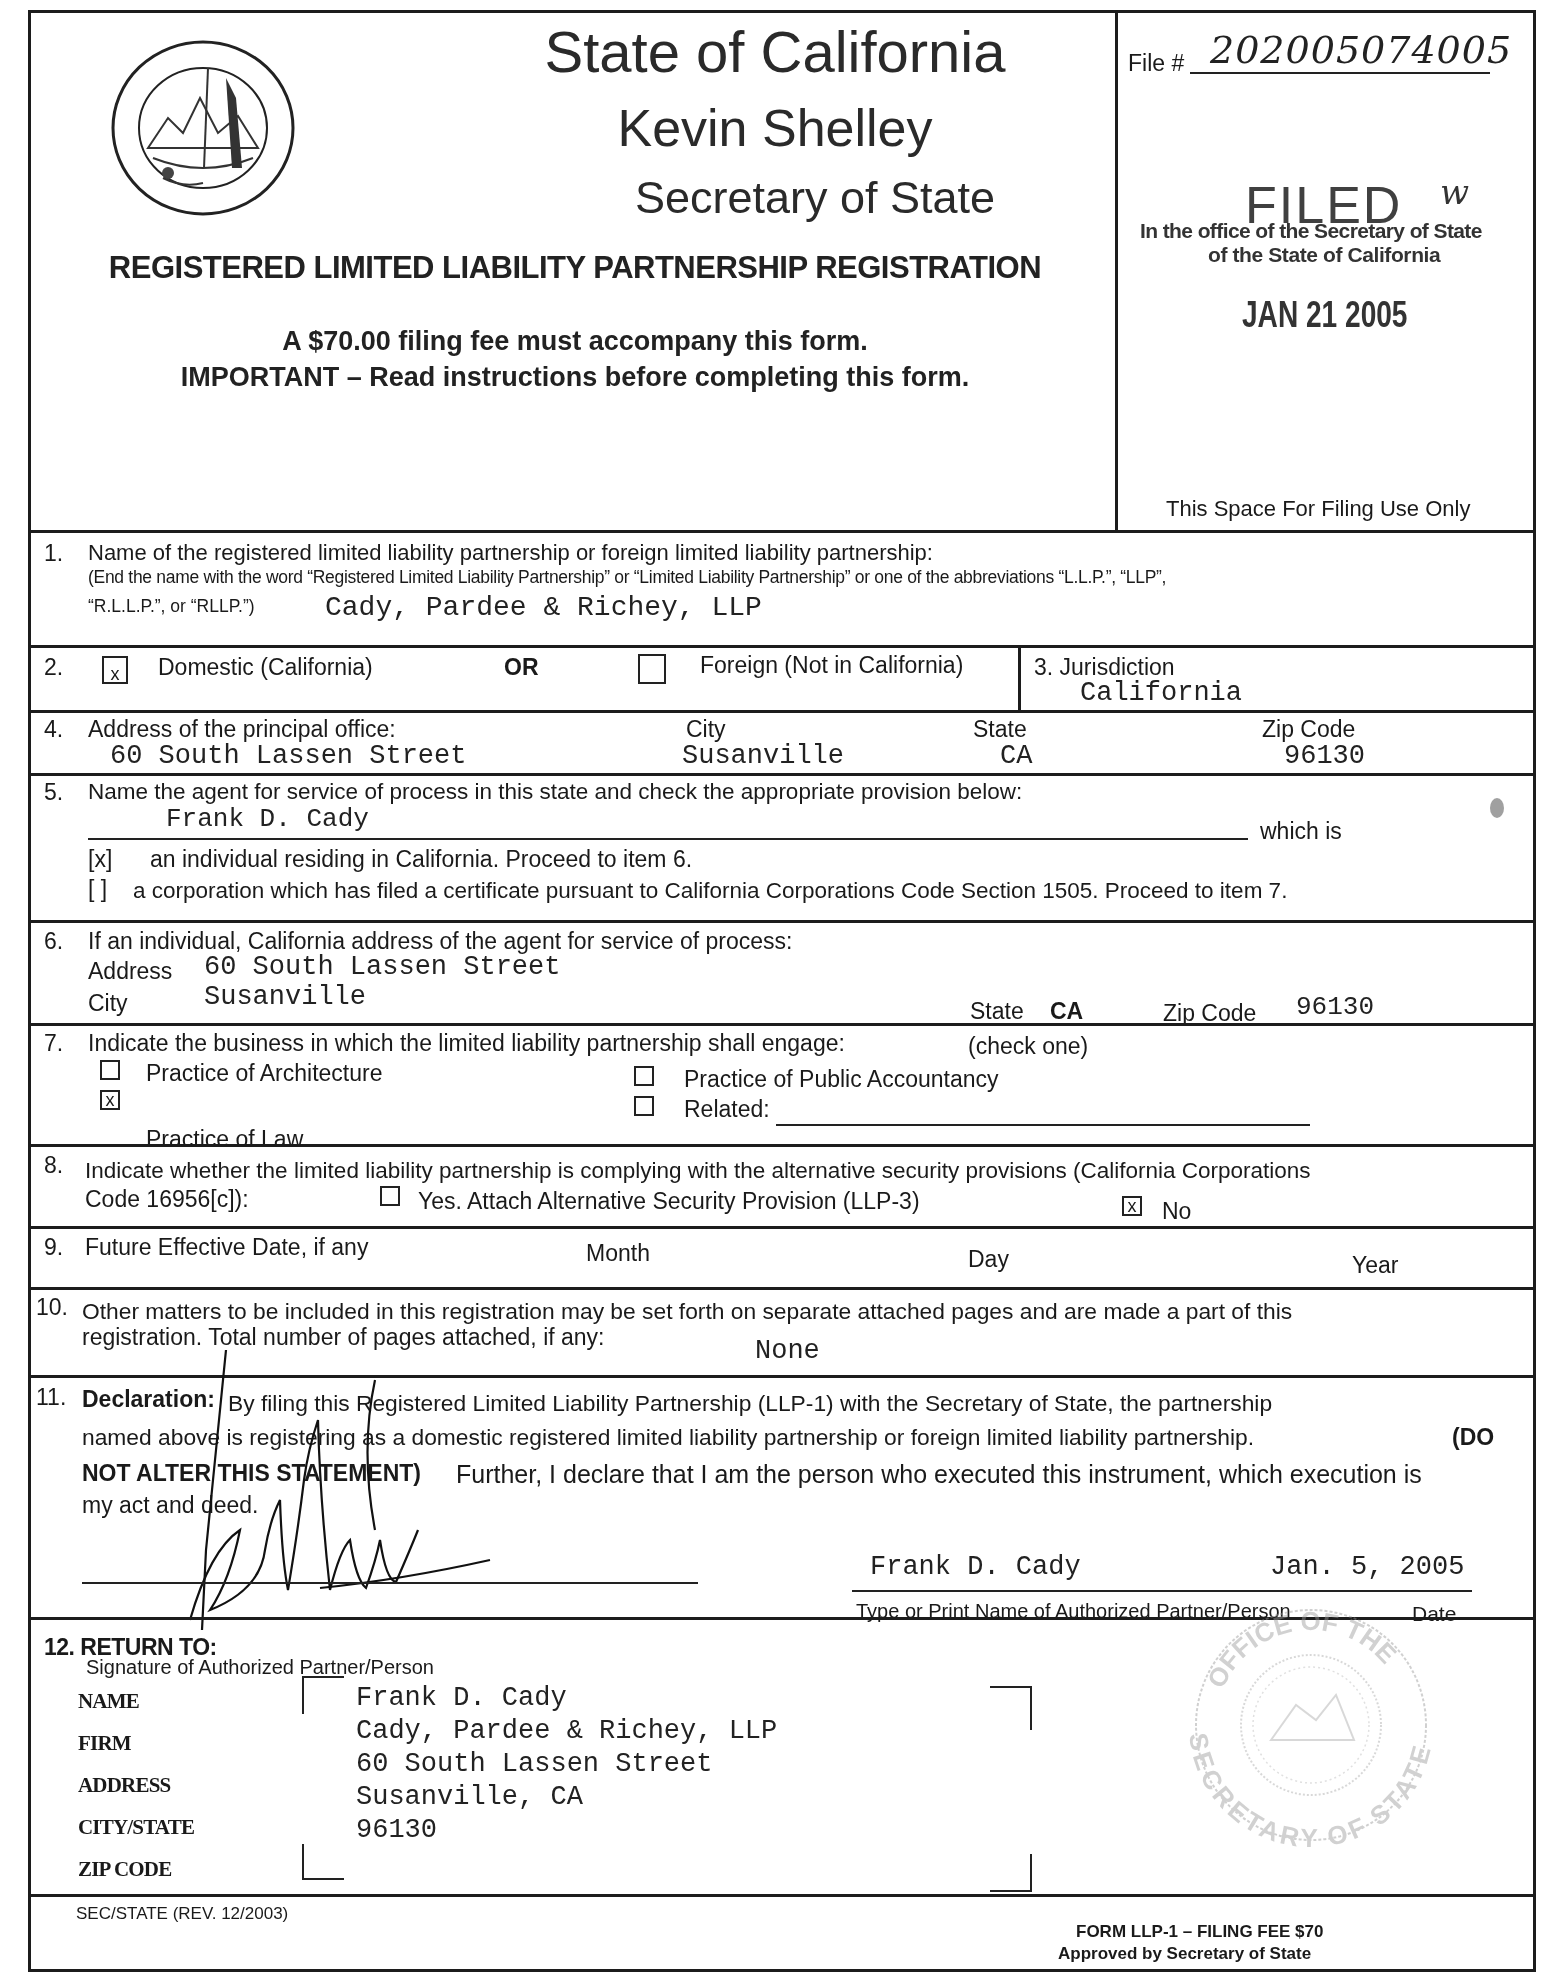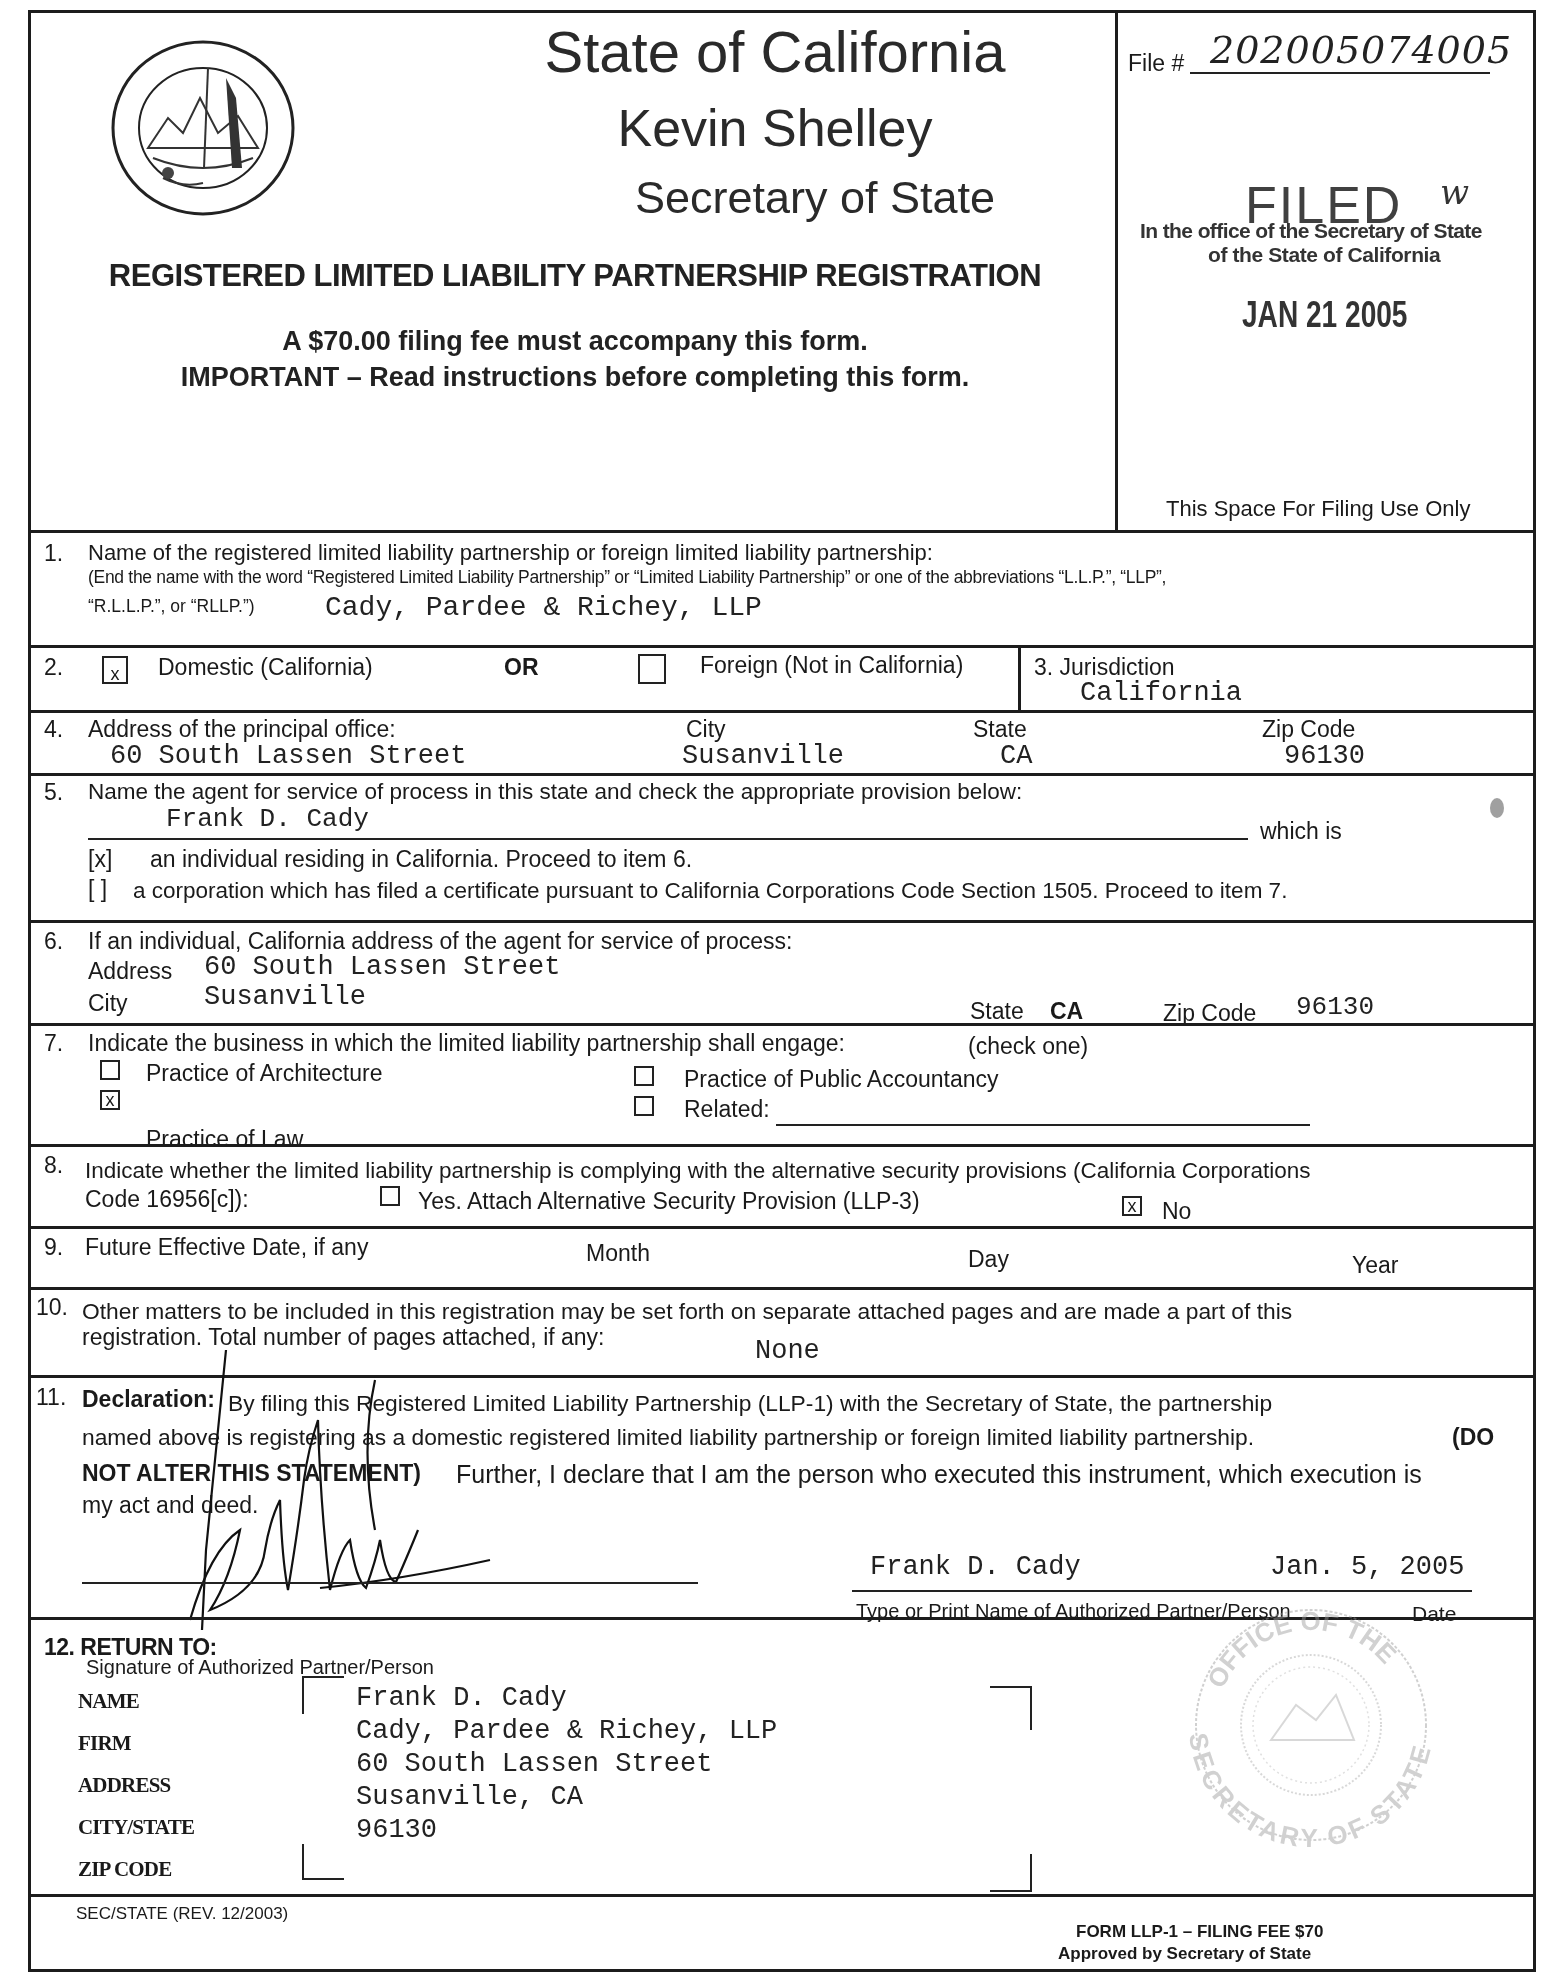--- a/index.html
+++ b/index.html
@@ -36,21 +36,21 @@
       <line x1="100" y1="30" x2="96" y2="130" stroke="#333" stroke-width="2"></line>
       <circle cx="60" cy="135" r="6" fill="#444"></circle>
       <path d="M55 140 Q75 150 95 145" fill="none" stroke="#333" stroke-width="2"></path>
     </svg>
   </div>
 
   <div class="abs" style="left:300px; top:18px; width:950px; text-align:center; font-size:58px; color:#2a2a2a;">State of California</div>
   <div class="abs" style="left:300px; top:98px; width:950px; text-align:center; font-size:52px; color:#2a2a2a;">Kevin Shelley</div>
   <div class="abs" style="left:340px; top:172px; width:950px; text-align:center; font-size:45px; color:#2a2a2a;">Secretary of State</div>
 
-  <div class="abs" style="left:40px; top:258px; width:1070px; text-align:center; font-size:31px; font-weight:bold; letter-spacing:-0.5px; color:#222;">REGISTERED LIMITED LIABILITY PARTNERSHIP REGISTRATION</div>
+  <div class="abs" style="left:40px; top:250px; width:1070px; text-align:center; font-size:31px; font-weight:bold; letter-spacing:-0.5px; color:#222;">REGISTERED LIMITED LIABILITY PARTNERSHIP REGISTRATION</div>
   <div class="abs" style="left:40px; top:326px; width:1070px; text-align:center; font-size:27px; font-weight:bold; color:#222;">A $70.00 filing fee must accompany this form.</div>
   <div class="abs" style="left:40px; top:362px; width:1070px; text-align:center; font-size:27px; font-weight:bold; color:#222;">IMPORTANT – Read instructions before completing this form.</div>
 </div>
 
 <div class="vl" style="left:1115px; top:10px; height:522px;"></div>
 <div>
   <div class="abs lbl" style="left:1128px; top:50px; font-size:23px;">File #</div>
   <div class="abs" style="left:1210px; top:28px; font-size:38px; font-style:italic; font-family:'DejaVu Serif', serif; color:#222; letter-spacing:1px;">202005074005</div>
   <div class="uline" style="left:1190px; top:72px; width:300px;"></div>
 

